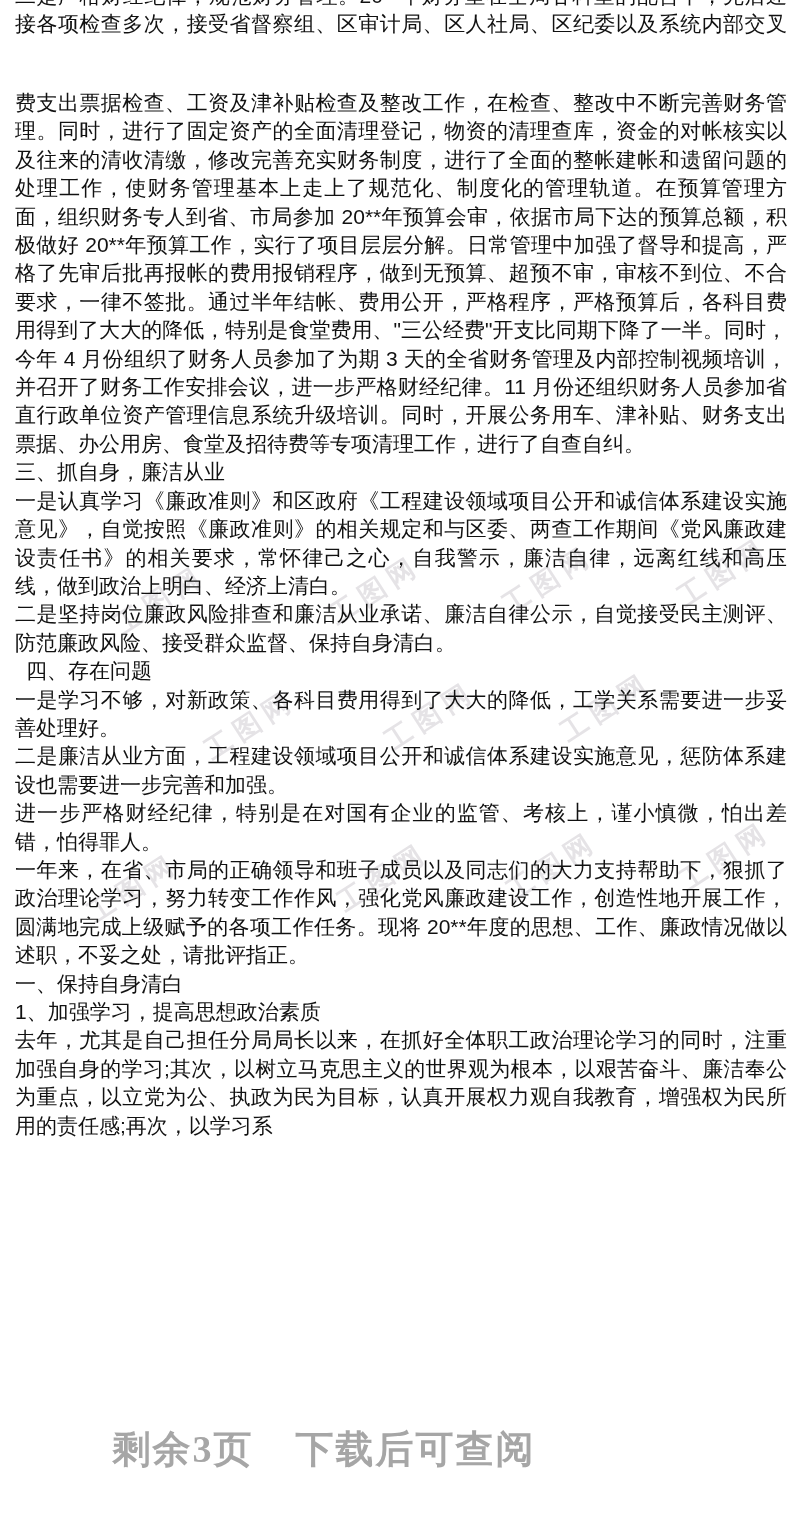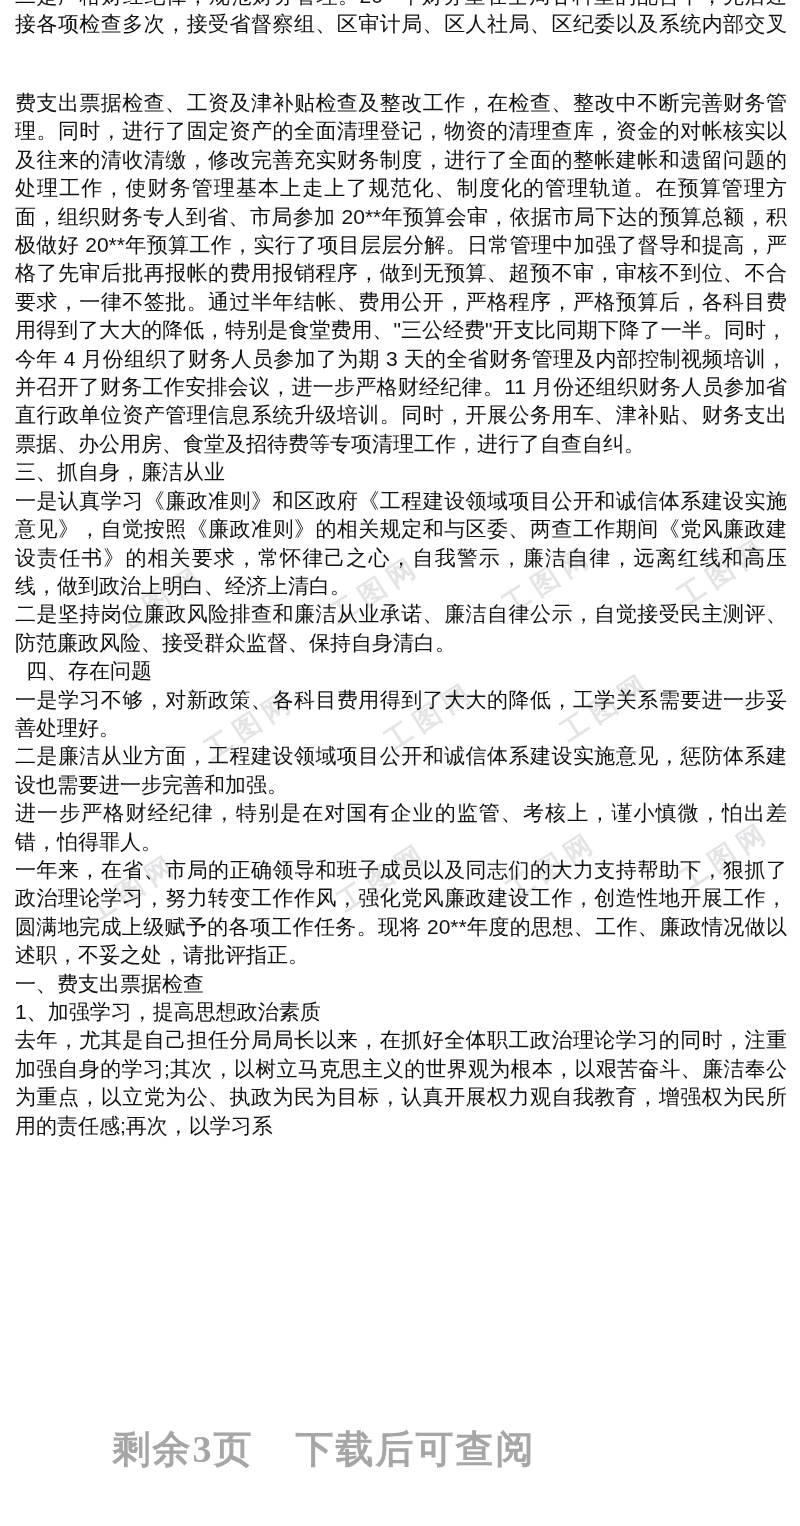--- a/index.html
+++ b/index.html
@@ -79,21 +79,21 @@
       <div class="block-gap"></div>
       <p class="body-para">费支出票据检查、工资及津补贴检查及整改工作，在检查、整改中不断完善财务管理。同时，进行了固定资产的全面清理登记，物资的清理查库，资金的对帐核实以及往来的清收清缴，修改完善充实财务制度，进行了全面的整帐建帐和遗留问题的处理工作，使财务管理基本上走上了规范化、制度化的管理轨道。在预算管理方面，组织财务专人到省、市局参加 20**年预算会审，依据市局下达的预算总额，积极做好 20**年预算工作，实行了项目层层分解。日常管理中加强了督导和提高，严格了先审后批再报帐的费用报销程序，做到无预算、超预不审，审核不到位、不合要求，一律不签批。通过半年结帐、费用公开，严格程序，严格预算后，各科目费用得到了大大的降低，特别是食堂费用、"三公经费"开支比同期下降了一半。同时，今年 4 月份组织了财务人员参加了为期 3 天的全省财务管理及内部控制视频培训，并召开了财务工作安排会议，进一步严格财经纪律。11 月份还组织财务人员参加省直行政单位资产管理信息系统升级培训。同时，开展公务用车、津补贴、财务支出票据、办公用房、食堂及招待费等专项清理工作，进行了自查自纠。</p>
       <p class="heading">三、抓自身，廉洁从业</p>
       <p class="body-para">一是认真学习《廉政准则》和区政府《工程建设领域项目公开和诚信体系建设实施意见》，自觉按照《廉政准则》的相关规定和与区委、两查工作期间《党风廉政建设责任书》的相关要求，常怀律己之心，自我警示，廉洁自律，远离红线和高压线，做到政治上明白、经济上清白。</p>
       <p class="body-para">二是坚持岗位廉政风险排查和廉洁从业承诺、廉洁自律公示，自觉接受民主测评、防范廉政风险、接受群众监督、保持自身清白。</p>
       <p class="heading indented">四、存在问题</p>
       <p class="body-para">一是学习不够，对新政策、各科目费用得到了大大的降低，工学关系需要进一步妥善处理好。</p>
       <p class="body-para">二是廉洁从业方面，工程建设领域项目公开和诚信体系建设实施意见，惩防体系建设也需要进一步完善和加强。</p>
       <p class="body-para">进一步严格财经纪律，特别是在对国有企业的监管、考核上，谨小慎微，怕出差错，怕得罪人。</p>
       <p class="body-para">一年来，在省、市局的正确领导和班子成员以及同志们的大力支持帮助下，狠抓了政治理论学习，努力转变工作作风，强化党风廉政建设工作，创造性地开展工作，圆满地完成上级赋予的各项工作任务。现将 20**年度的思想、工作、廉政情况做以述职，不妥之处，请批评指正。</p>
-      <p class="heading">一、费支出票据检查</p>
+      <p class="heading">一、保持自身清白</p>
       <p class="body-para">1、加强学习，提高思想政治素质</p>
       <p class="body-para">去年，尤其是自己担任分局局长以来，在抓好全体职工政治理论学习的同时，注重加强自身的学习;其次，以树立马克思主义的世界观为根本，以艰苦奋斗、廉洁奉公为重点，以立党为公、执政为民为目标，认真开展权力观自我教育，增强权为民所用的责任感;再次，以学习系</p>
     </div>
 
   <div class="footer-note">
     <span>剩余3页</span><span class="gap"></span><span>下载后可查阅</span>
   </div>
 
 </div>
 

